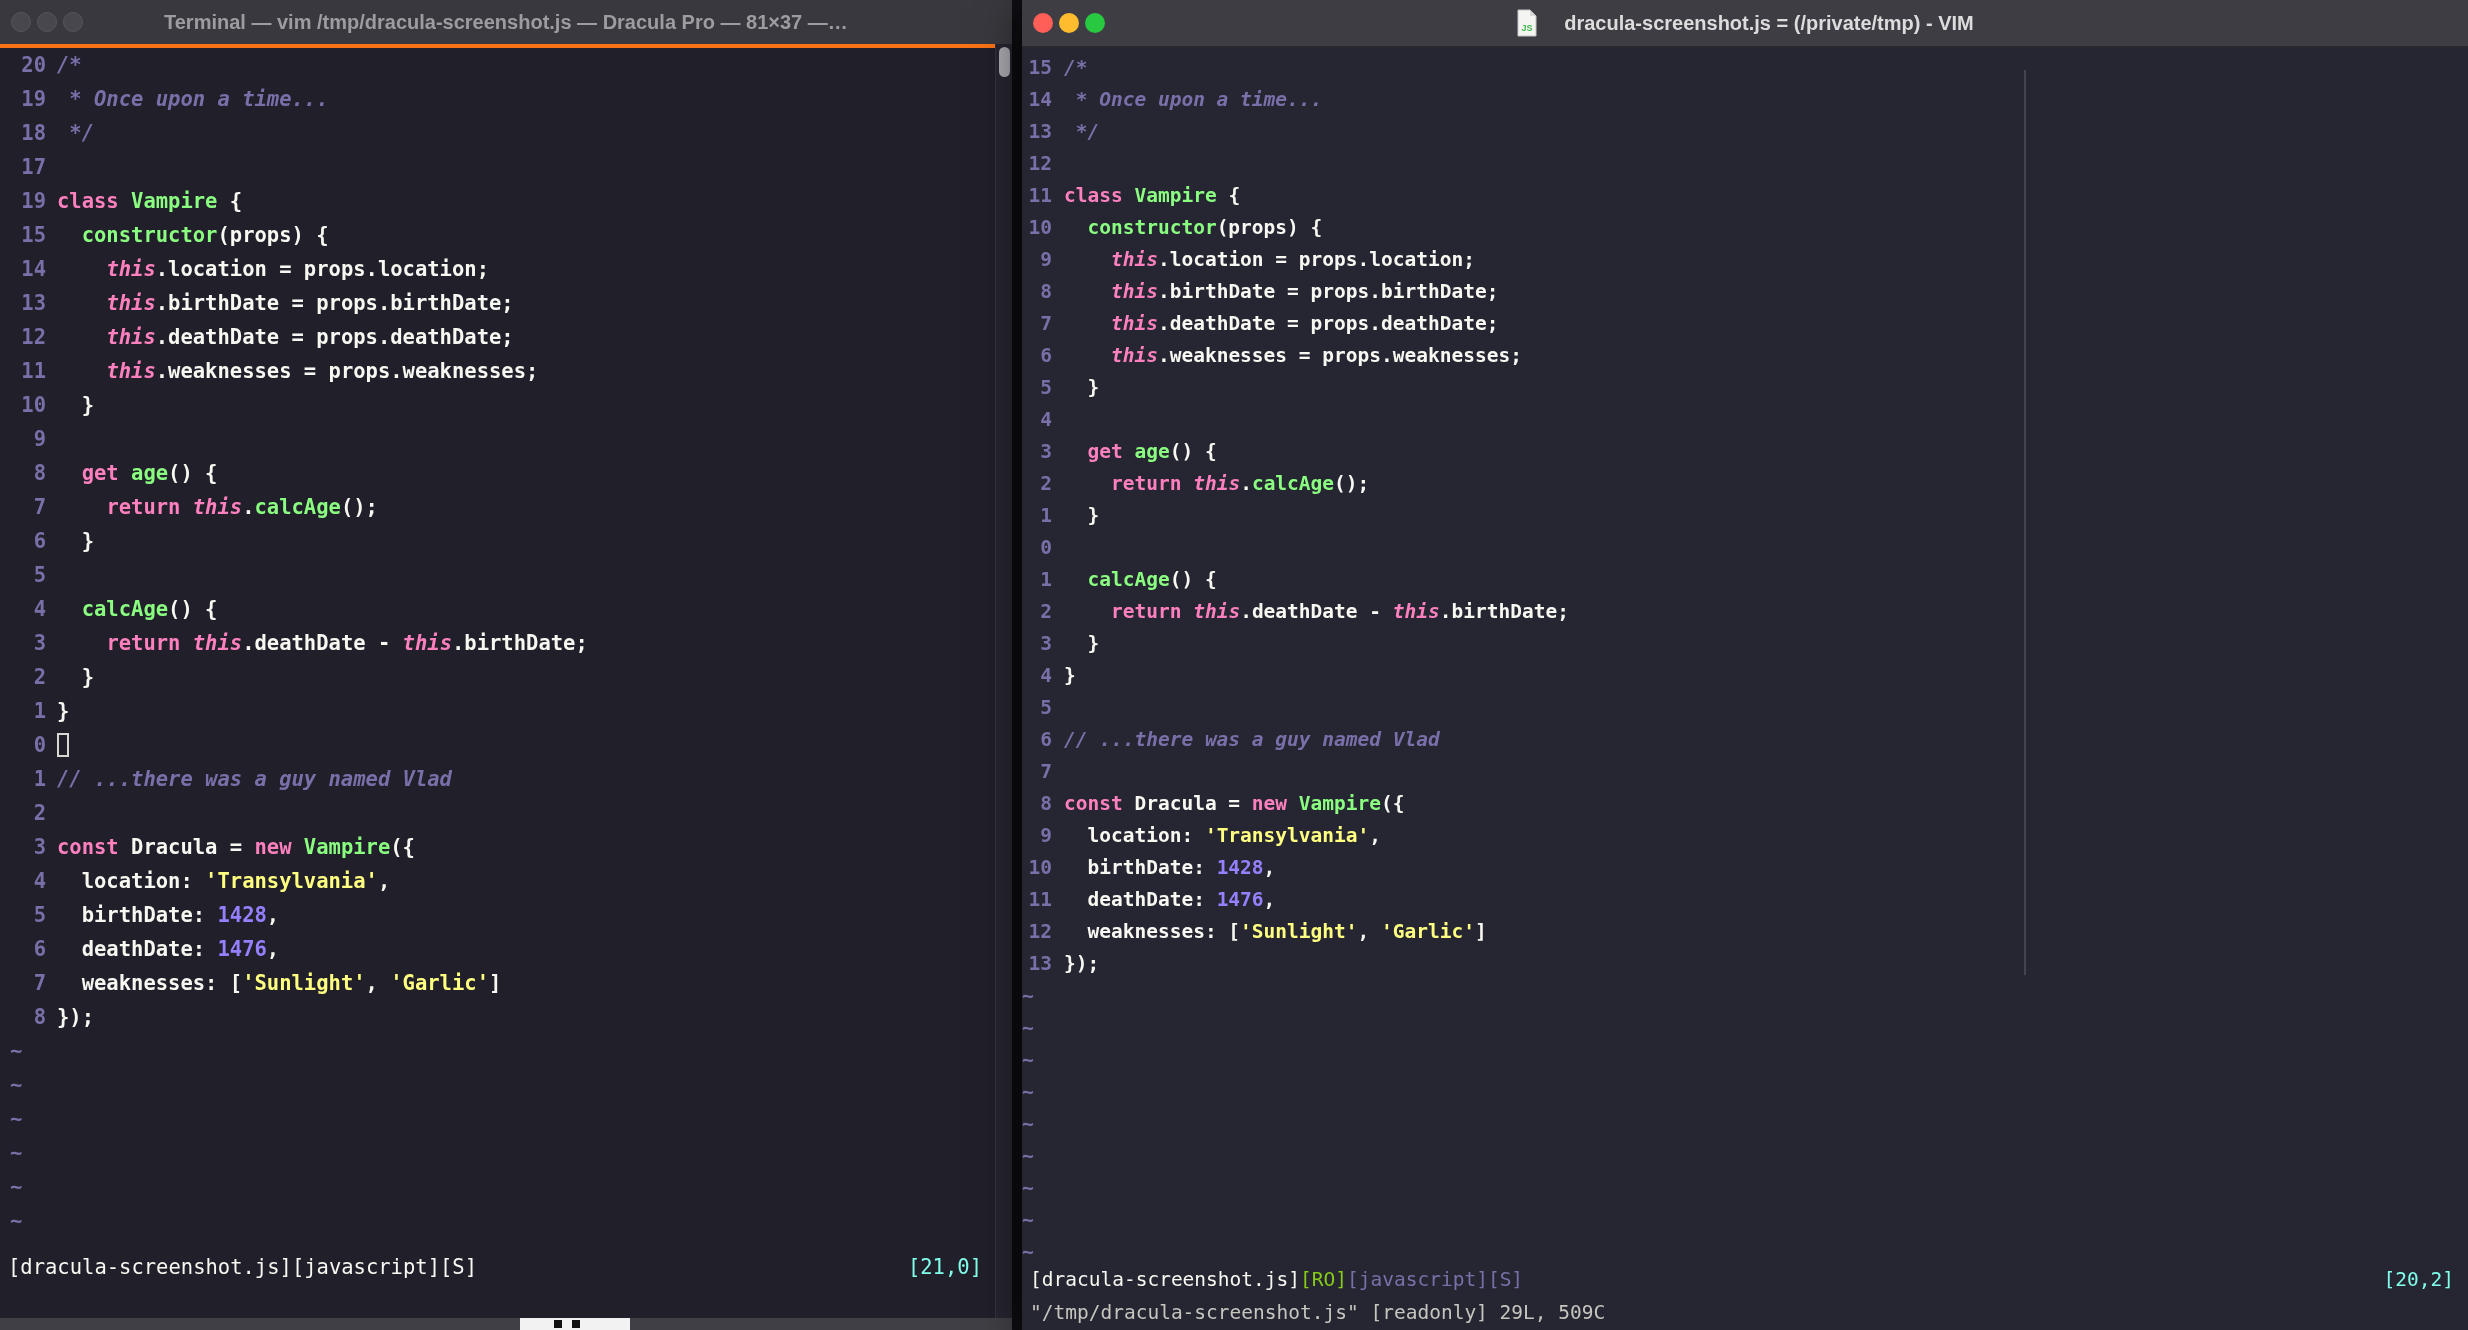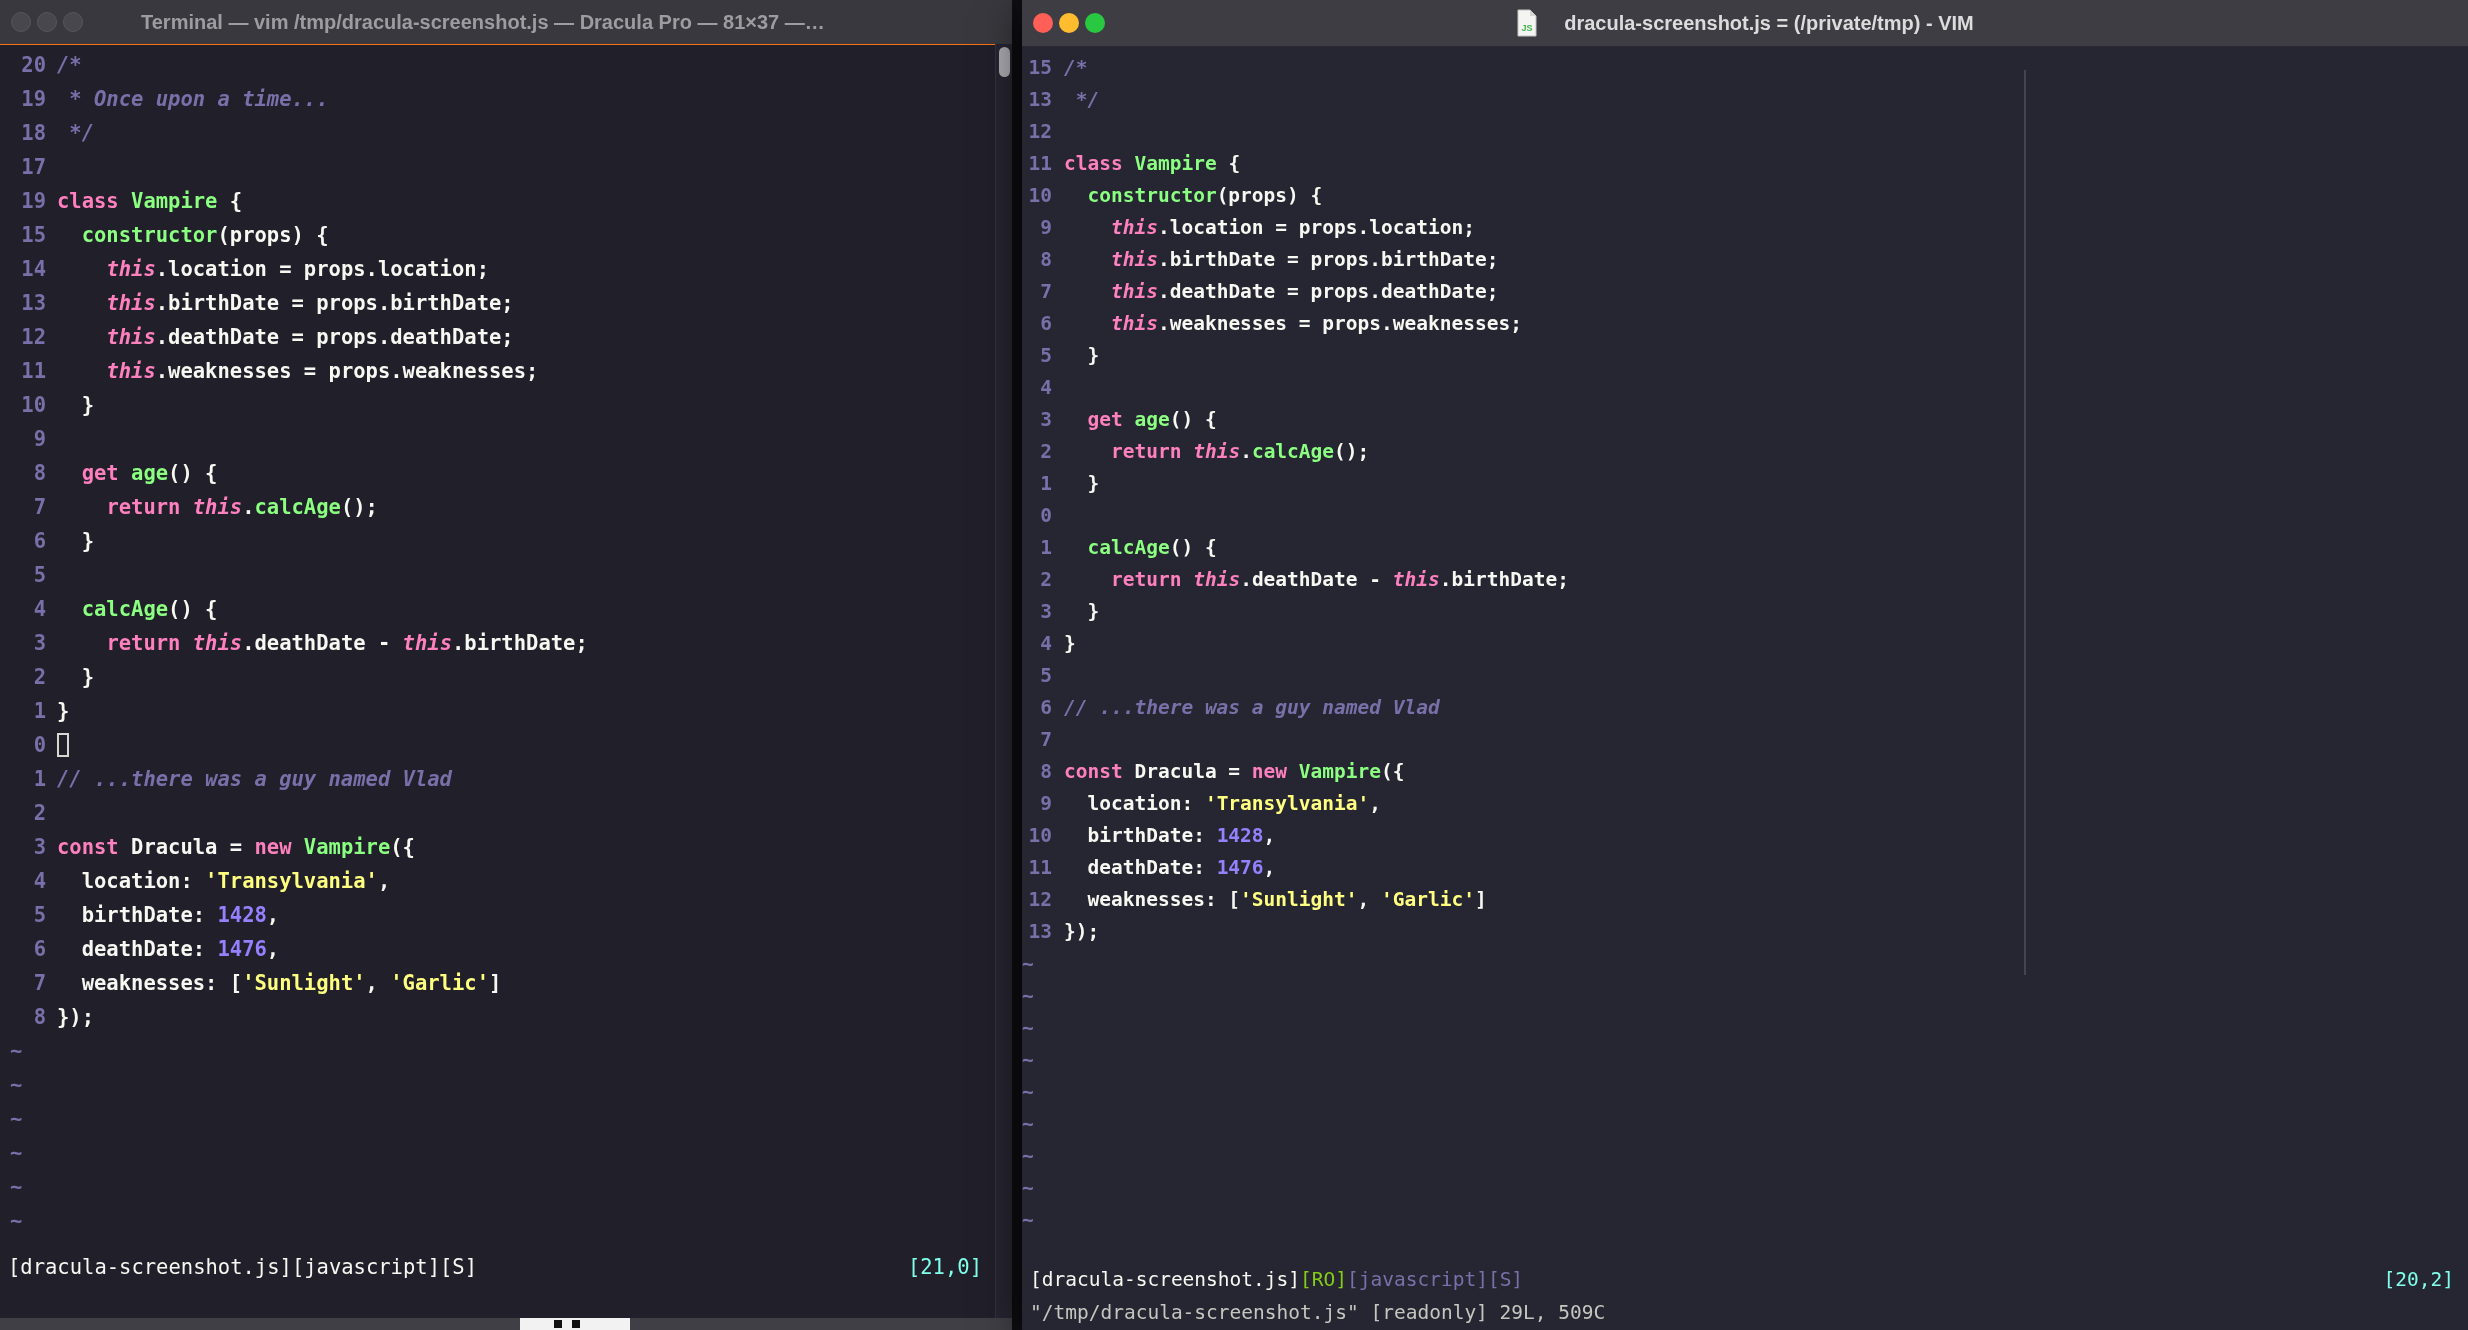--- a/index.html
+++ b/index.html
@@ -8,21 +8,21 @@
     background:#111015;
     font-family:"DejaVu Sans Mono","Liberation Mono",monospace;
   }
   .window{position:absolute;box-shadow:0 10px 40px rgba(0,0,0,.6);}
   .left-window{left:0;top:0;width:1012px;height:1318px;background:#201F2A;}
   .right-window{left:1022px;top:0;width:1446px;height:1330px;background:#262532;}
 
   
   .titlebar{position:relative;height:44px;display:flex;align-items:center;
     font-family:"Liberation Sans","DejaVu Sans",sans-serif;}
-  .left-window .titlebar{background:#39383E;border-bottom:1px solid #f97316;}
+  .left-window .titlebar{background:#39383E;border-bottom:4px solid #f97316;gap:23px;}
   .right-window .titlebar{height:46px;background:#3E3D44;border-bottom:1px solid #2A2930;}
   .lights{display:flex;gap:6px;padding-left:11px;align-items:center;flex:0 0 auto;}
   .light{width:20px;height:20px;border-radius:50%;box-sizing:border-box;}
   .light.gray{background:#48474D;border:1px solid #56555B;}
   .light.red{background:#FF5F57;}
   .light.yellow{background:#FEBC2E;}
   .light.green{background:#28C840;}
   .left-window .title{color:#9D9CA1;font-size:20px;font-weight:600;margin-left:58px;
     white-space:nowrap;overflow:hidden;}
   .titlebar-center{position:absolute;left:0;right:0;top:0;bottom:0;display:flex;
@@ -164,20 +164,21 @@
           <path d="M2 1 h12 l6 6 v20 h-18 z" fill="#F4F4F2" stroke="#C4C4C2" stroke-width="1"></path>
           <path d="M14 1 l6 6 h-6 z" fill="#D6D6D4"></path>
           <text x="11" y="22" font-size="9" fill="#3CB54A" text-anchor="middle" font-weight="bold" font-family="Liberation Sans, sans-serif">JS</text>
         </svg>
         <span>dracula-screenshot.js = (/private/tmp) - VIM</span>
       </div>
     </div>
 
     <div class="code">
         <div class="row"><span class="lnum">15</span><span><span class="c">/*</span></span></div>
+        <div class="row"><span class="lnum">14</span><span><span class="c"> * Once upon a time...</span></span></div>
         <div class="row"><span class="lnum">13</span><span><span class="c"> */</span></span></div>
         <div class="row"><span class="lnum">12</span><span></span></div>
         <div class="row"><span class="lnum">11</span><span><span class="k">class</span><span class="f"> </span><span class="g">Vampire</span><span class="f"> {</span></span></div>
         <div class="row"><span class="lnum">10</span><span><span class="f">  </span><span class="g">constructor</span><span class="f">(props) {</span></span></div>
         <div class="row"><span class="lnum">9</span><span><span class="f">    </span><span class="t">this</span><span class="f">.location = props.location;</span></span></div>
         <div class="row"><span class="lnum">8</span><span><span class="f">    </span><span class="t">this</span><span class="f">.birthDate = props.birthDate;</span></span></div>
         <div class="row"><span class="lnum">7</span><span><span class="f">    </span><span class="t">this</span><span class="f">.deathDate = props.deathDate;</span></span></div>
         <div class="row"><span class="lnum">6</span><span><span class="f">    </span><span class="t">this</span><span class="f">.weaknesses = props.weaknesses;</span></span></div>
         <div class="row"><span class="lnum">5</span><span><span class="f">  }</span></span></div>
         <div class="row"><span class="lnum">4</span><span></span></div>

